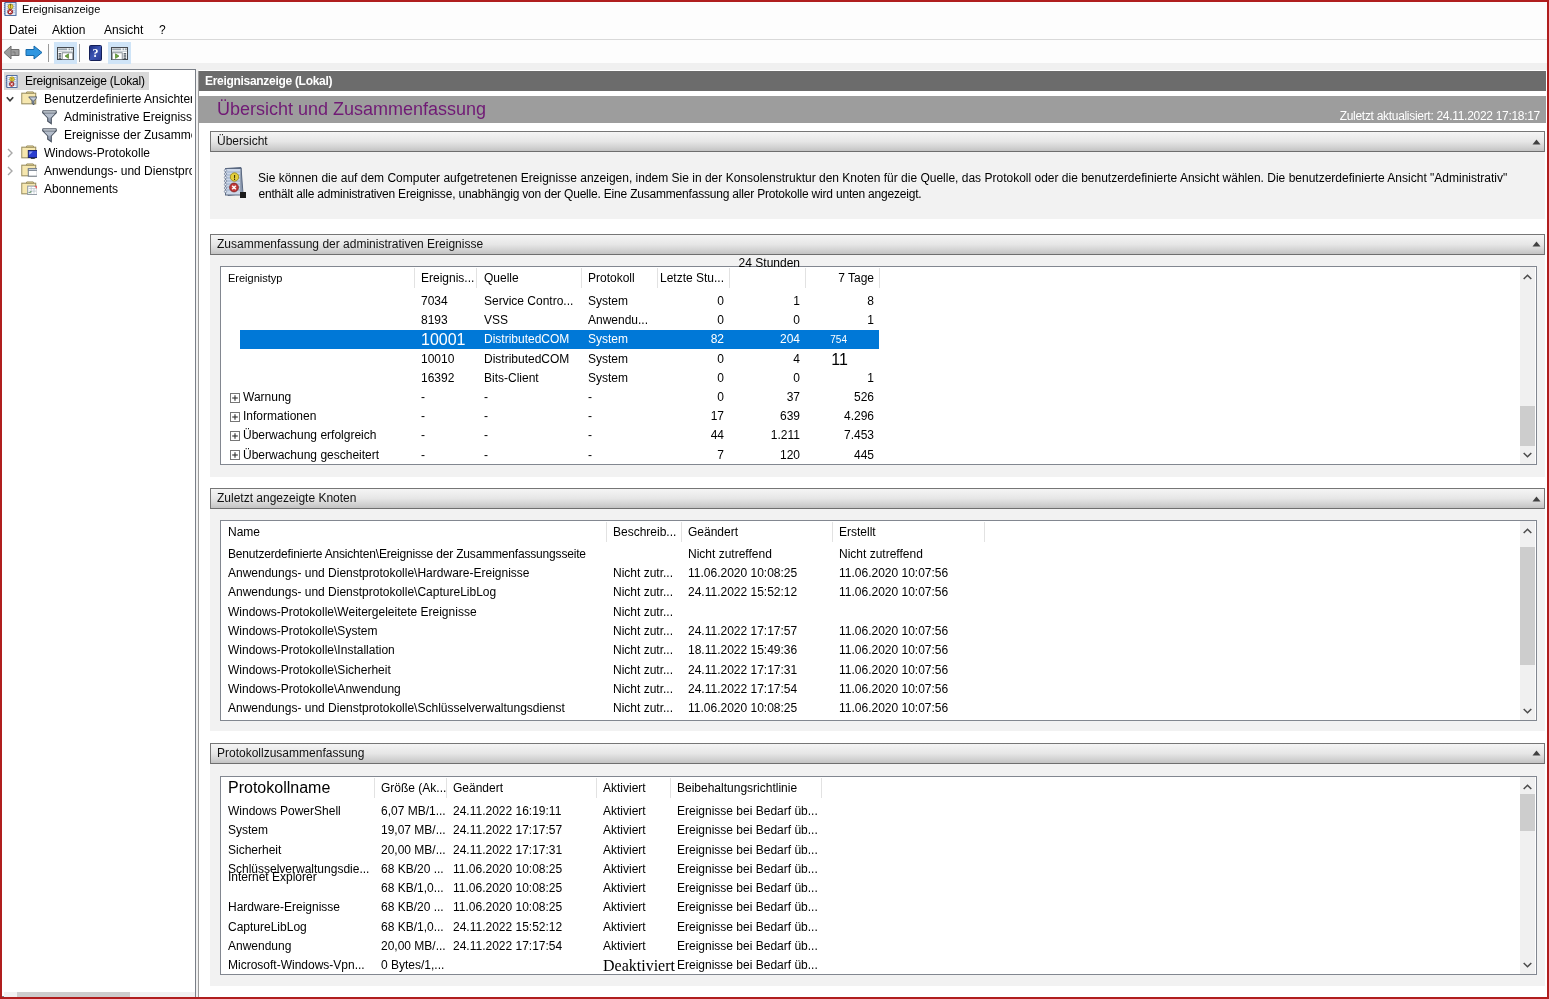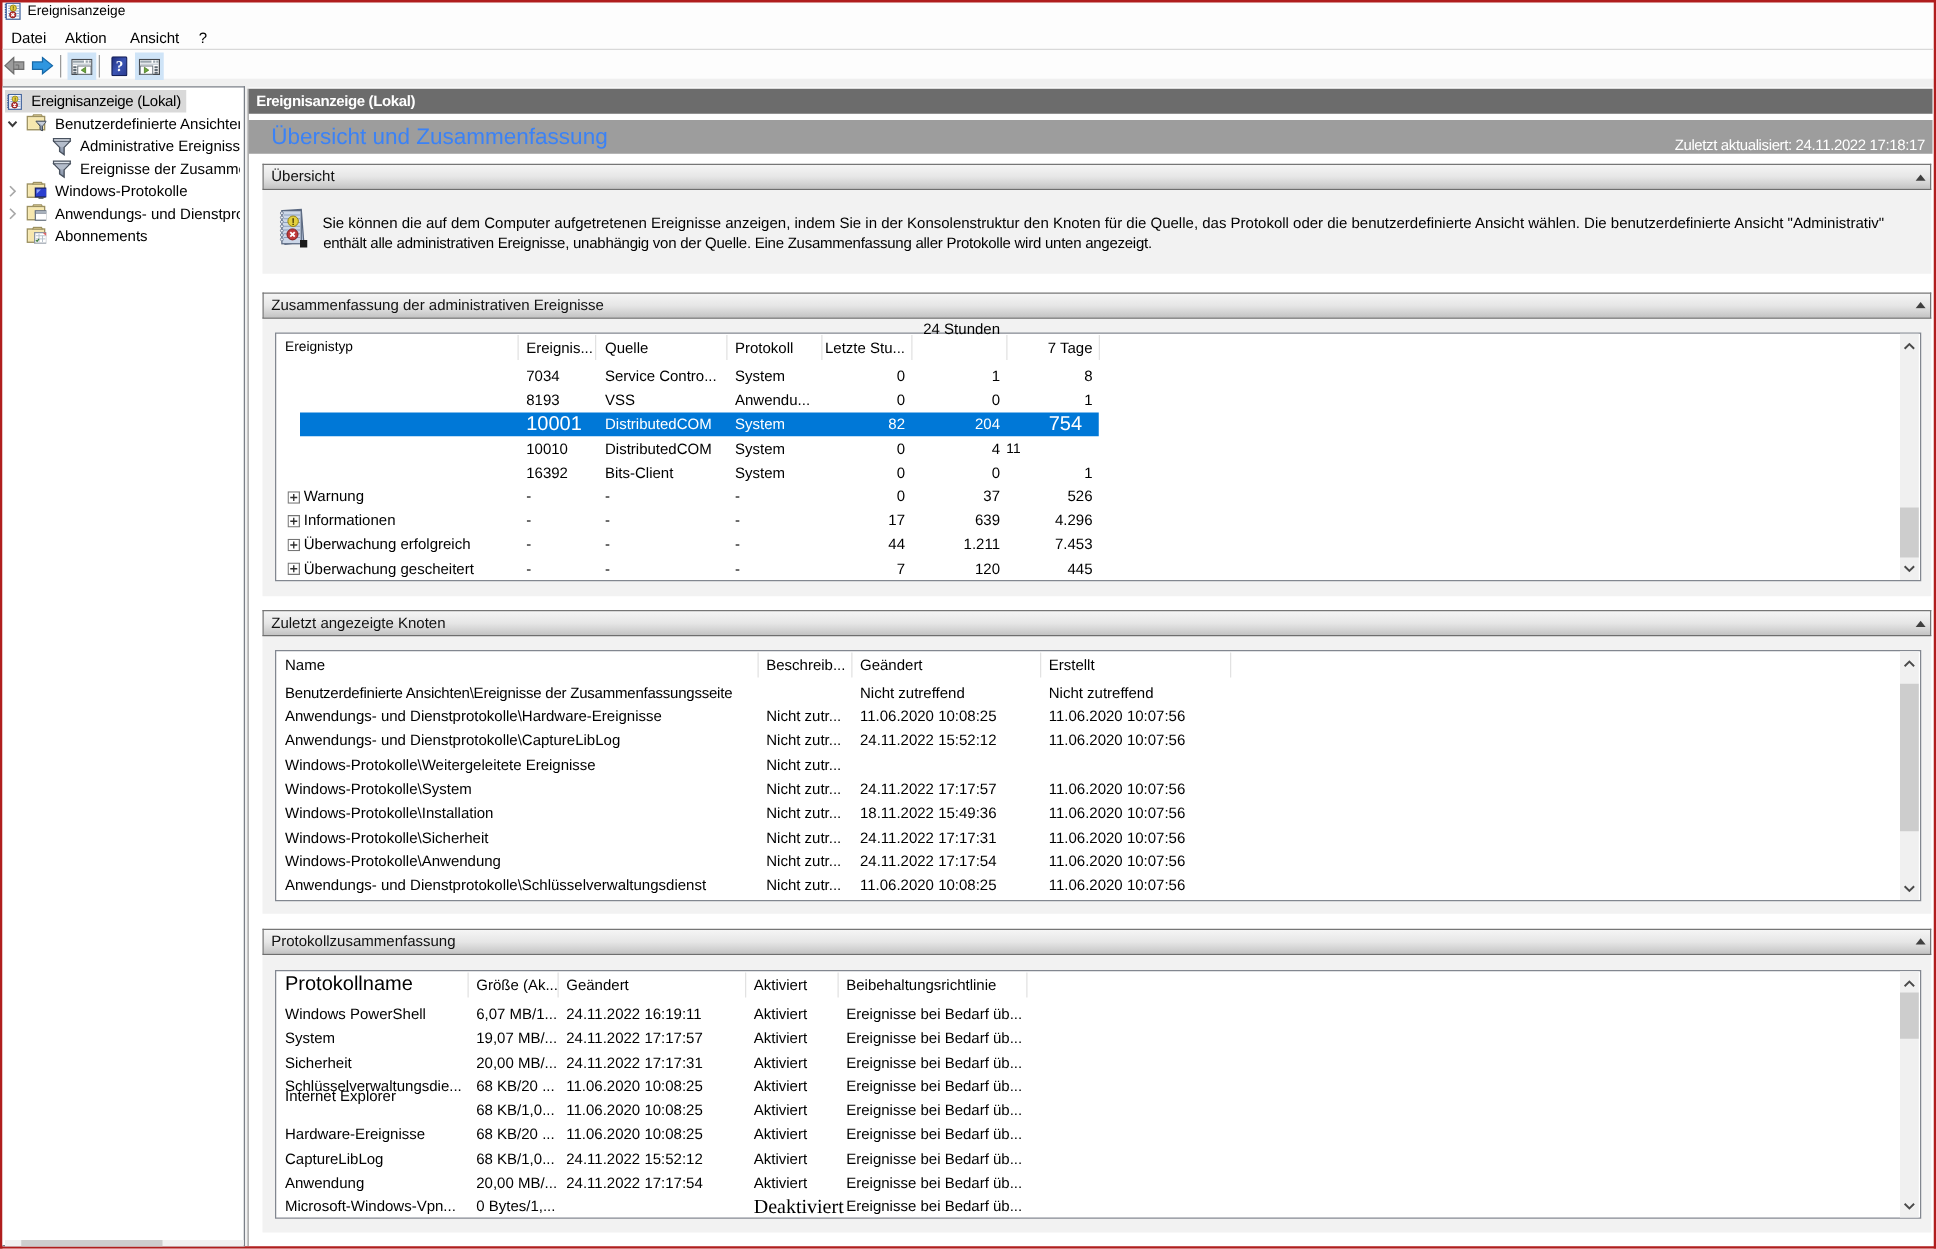--- a/index.html
+++ b/index.html
@@ -196,21 +196,21 @@
 <path d="M1.5 6.5 l1 1 l1.5 -2" stroke="#3a7a3a" stroke-width="0.9" fill="none"></path>
     </g>
   </svg>
 <div class="tx" style="left:44px;top:180px;font-size:12px;line-height:18px;max-width:148px;overflow:hidden;">Abonnements</div>
 <div class="a" style="left:4px;top:992px;width:191px;height:5px;background:#f1f1f1;"></div>
 <div class="a" style="left:17px;top:992px;width:113px;height:5px;background:#cdcdcd;"></div>
 <div class="a" style="left:198px;top:71px;width:1px;height:926px;background:#9b9b9b;"></div>
 <div class="a" style="left:199px;top:71px;width:1347px;height:20px;background:#6c6c6c;"></div>
 <div class="tx" style="left:205px;top:71px;font-size:12px;line-height:20px;font-weight:bold;color:#ffffff;letter-spacing:-0.3px;">Ereignisanzeige (Lokal)</div>
 <div class="a" style="left:199px;top:96px;width:1347px;height:27px;background:#9d9d9d;"></div>
-<div class="tx" style="left:217px;top:96px;font-size:18px;line-height:27px;color:#3b82f6;">Übersicht und Zusammenfassung</div>
+<div class="tx" style="left:217px;top:96px;font-size:18px;line-height:27px;color:#701a75;">Übersicht und Zusammenfassung</div>
 <div class="tx" style="right:9px;top:108.5px;font-size:12px;color:#ffffff;letter-spacing:-0.3px;">Zuletzt aktualisiert: 24.11.2022 17:18:17</div>
 <div class="a" style="left:210px;top:131px;width:1335px;height:21px;background:linear-gradient(#f5f5f5,#e6e6e6 50%,#d2d2d2 80%,#c3c3c3);border:1px solid #767676;border-bottom-color:#6e6e6e;box-sizing:border-box;"></div>
 <div class="tx" style="left:217px;top:131px;font-size:12px;line-height:20px;color:#111;">Übersicht</div>
 <svg class="a" style="left:1531.5px;top:138.5px" width="9" height="6" viewBox="0 0 9 6">
 <path d="M4.5 0.5 L8.5 5.5 L0.5 5.5 Z" fill="#404040"></path>
   </svg>
 <div class="a" style="left:210px;top:233.5px;width:1335px;height:21px;background:linear-gradient(#f5f5f5,#e6e6e6 50%,#d2d2d2 80%,#c3c3c3);border:1px solid #767676;border-bottom-color:#6e6e6e;box-sizing:border-box;"></div>
 <div class="tx" style="left:217px;top:233.5px;font-size:12px;line-height:20px;color:#111;">Zusammenfassung der administrativen Ereignisse</div>
 <svg class="a" style="left:1531.5px;top:241.0px" width="9" height="6" viewBox="0 0 9 6">
 <path d="M4.5 0.5 L8.5 5.5 L0.5 5.5 Z" fill="#404040"></path>
@@ -280,27 +280,27 @@
 <div class="tx" style="left:588px;top:311.2px;font-size:12px;line-height:19px;">Anwendu...</div>
 <div class="tx" style="left:657px;top:311.2px;font-size:12px;line-height:19px;width:67px;text-align:right;">0</div>
 <div class="tx" style="left:729px;top:311.2px;font-size:12px;line-height:19px;width:71px;text-align:right;">0</div>
 <div class="tx" style="left:805px;top:311.2px;font-size:12px;line-height:19px;width:69px;text-align:right;">1</div>
 <div class="a" style="left:240px;top:330.4px;width:639px;height:19px;background:#0078d7;"></div>
 <div class="tx" style="left:421px;top:330.4px;font-size:16px;line-height:19px;color:#fff;">10001</div>
 <div class="tx" style="left:484px;top:330.4px;font-size:12px;line-height:19px;color:#fff;">DistributedCOM</div>
 <div class="tx" style="left:588px;top:330.4px;font-size:12px;line-height:19px;color:#fff;">System</div>
 <div class="tx" style="left:657px;top:330.4px;font-size:12px;line-height:19px;color:#fff;width:67px;text-align:right;">82</div>
 <div class="tx" style="left:729px;top:330.4px;font-size:12px;line-height:19px;color:#fff;width:71px;text-align:right;">204</div>
-<div class="tx" style="left:839px;top:330.4px;font-size:16px;line-height:19px;color:#fff;width:69px;text-align:left;">754</div>
+<div class="tx" style="left:778px;top:330.4px;font-size:10px;line-height:19px;color:#fff;width:69px;text-align:right;">754</div>
 <div class="tx" style="left:421px;top:349.6px;font-size:12px;line-height:19px;">10010</div>
 <div class="tx" style="left:484px;top:349.6px;font-size:12px;line-height:19px;">DistributedCOM</div>
 <div class="tx" style="left:588px;top:349.6px;font-size:12px;line-height:19px;">System</div>
 <div class="tx" style="left:657px;top:349.6px;font-size:12px;line-height:19px;width:67px;text-align:right;">0</div>
 <div class="tx" style="left:729px;top:349.6px;font-size:12px;line-height:19px;width:71px;text-align:right;">4</div>
-<div class="tx" style="left:805px;top:349.6px;font-size:11px;line-height:19px;width:69px;text-align:left;">11</div>
+<div class="tx" style="left:805px;top:349.6px;font-size:16px;line-height:19px;width:69px;text-align:center;">11</div>
 <div class="tx" style="left:421px;top:368.8px;font-size:12px;line-height:19px;">16392</div>
 <div class="tx" style="left:484px;top:368.8px;font-size:12px;line-height:19px;">Bits-Client</div>
 <div class="tx" style="left:588px;top:368.8px;font-size:12px;line-height:19px;">System</div>
 <div class="tx" style="left:657px;top:368.8px;font-size:12px;line-height:19px;width:67px;text-align:right;">0</div>
 <div class="tx" style="left:729px;top:368.8px;font-size:12px;line-height:19px;width:71px;text-align:right;">0</div>
 <div class="tx" style="left:805px;top:368.8px;font-size:12px;line-height:19px;width:69px;text-align:right;">1</div>
 <svg class="a" style="left:229.5px;top:392.5px" width="10" height="10" viewBox="0 0 10 10">
 <rect x="0.5" y="0.5" width="9" height="9" fill="#fff" stroke="#767676"></rect>
 <line x1="2.2" y1="5" x2="7.8" y2="5" stroke="#2e2e2e" stroke-width="1.1"></line>
 <line x1="5" y1="2.2" x2="5" y2="7.8" stroke="#2e2e2e" stroke-width="1.1"></line>

